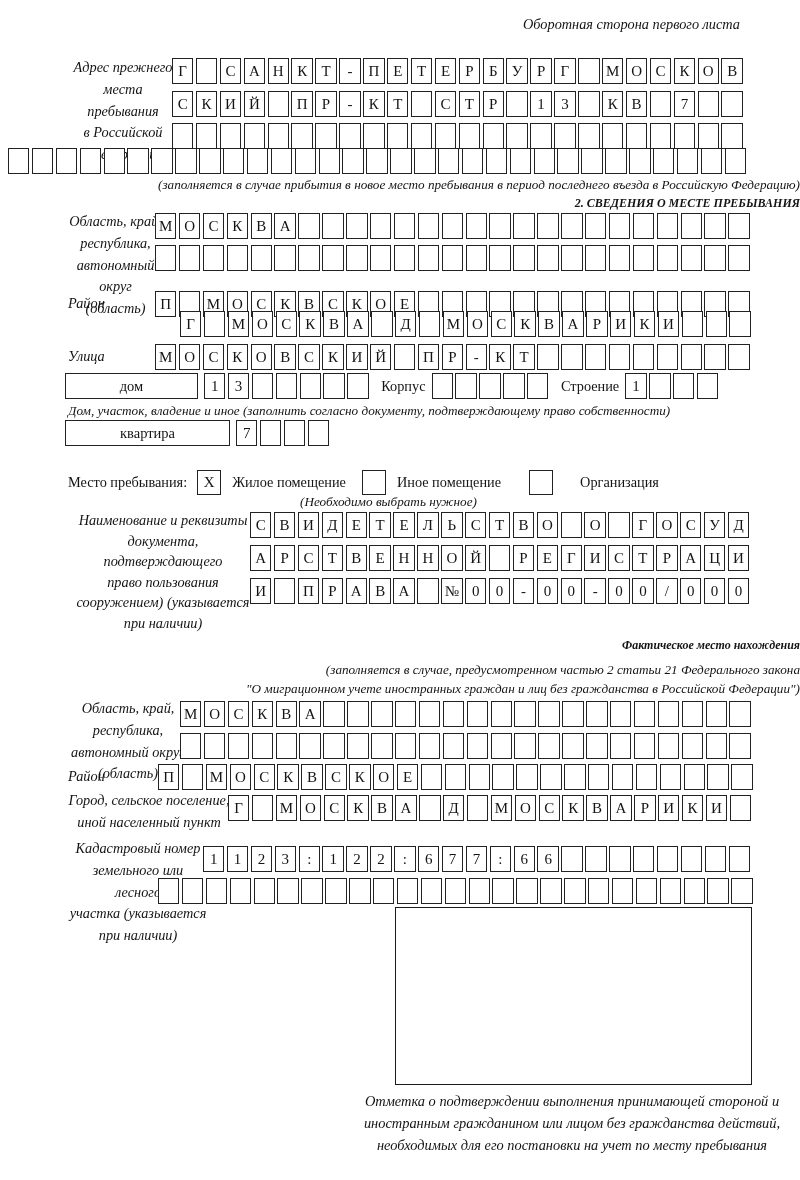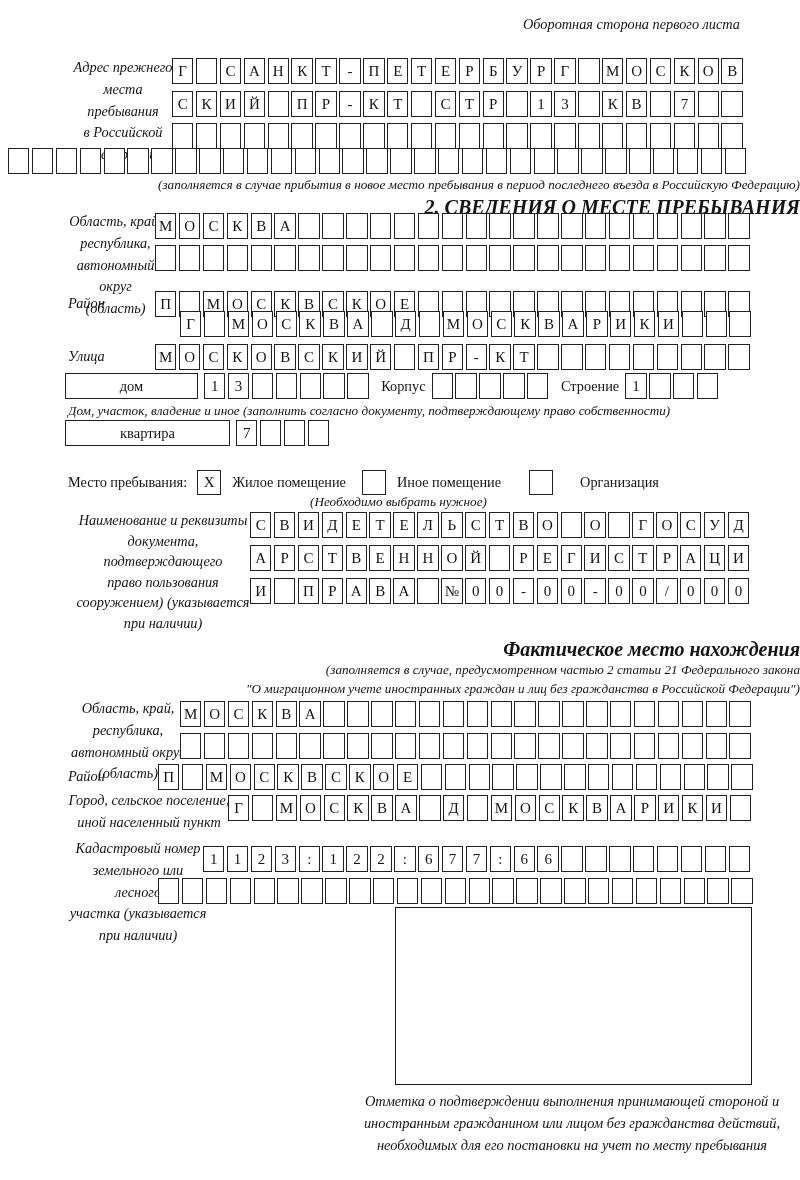--- a/index.html
+++ b/index.html
@@ -3,21 +3,21 @@
 <meta charset="utf-8">
 <style>
   html,body{margin:0;padding:0;background:#fff;}
   .page{position:relative;width:800px;height:1180px;background:#ffffff;
         font-family:"Liberation Serif","DejaVu Serif",serif;color:#141414;overflow:hidden;}
   .abs{position:absolute;font-style:italic;}
   .label{font-size:14.3px;}
   .llines div{font-size:14.3px;line-height:21.8px;text-align:center;}
   .note{font-size:13.2px;}
   .center{left:0;width:100%;text-align:right;}
-  .title{font-weight:700;font-size:20px;}
+  .title{font-weight:700;font-size:12px;}
   .cellrow{position:absolute;display:flex;}
   .inline-cells{display:inline-flex;}
   .cell{flex:0 0 auto;width:21.4px;height:26px;border:1.5px solid #222;margin-right:2.5px;
         box-sizing:border-box;display:flex;align-items:center;justify-content:center;
         font-size:15px;background:#fff;}
   .check{width:24px;height:25px;border:1.5px solid #222;box-sizing:border-box;display:inline-flex;
          align-items:center;justify-content:center;font-size:15px;flex:0 0 auto;}
   .widebox{border:1.5px solid #222;height:26px;box-sizing:border-box;display:inline-flex;
            align-items:center;justify-content:center;font-size:14.5px;flex:0 0 auto;background:#fff;}
   .hrow{position:absolute;display:flex;align-items:flex-start;}
@@ -341,21 +341,21 @@
 
   <div class="hrow" style="left:68px;top:469px;align-items:center;">
     <span class="lbl">Место пребывания:</span>
     <span class="check" style="margin-left:10px;">X</span>
     <span class="lbl" style="margin-left:11px;">Жилое помещение</span>
     <span class="check" style="margin-left:16px;"></span>
     <span class="lbl" style="margin-left:11px;">Иное помещение</span>
     <span class="check" style="margin-left:28px;"></span>
     <span class="lbl" style="margin-left:27px;">Организация</span>
   </div>
-  <div class="abs note" style="left:310px;top:494px;">(Необходимо выбрать нужное)</div>
+  <div class="abs note" style="left:300px;top:494px;">(Необходимо выбрать нужное)</div>
 
   <div class="abs llines" style="left:68px;top:510px;width:190px;line-height:20.5px;">
     <div style="line-height:20.5px;">Наименование и реквизиты</div>
     <div style="line-height:20.5px;">документа, подтверждающего</div>
     <div style="line-height:20.5px;">право пользования</div>
     <div style="line-height:20.5px;">сооружением) (указывается</div>
     <div style="line-height:20.5px;">при наличии)</div>
   </div>
   <div class="cellrow" style="left:250px;top:512px;">
       <span class="cell">С</span>

